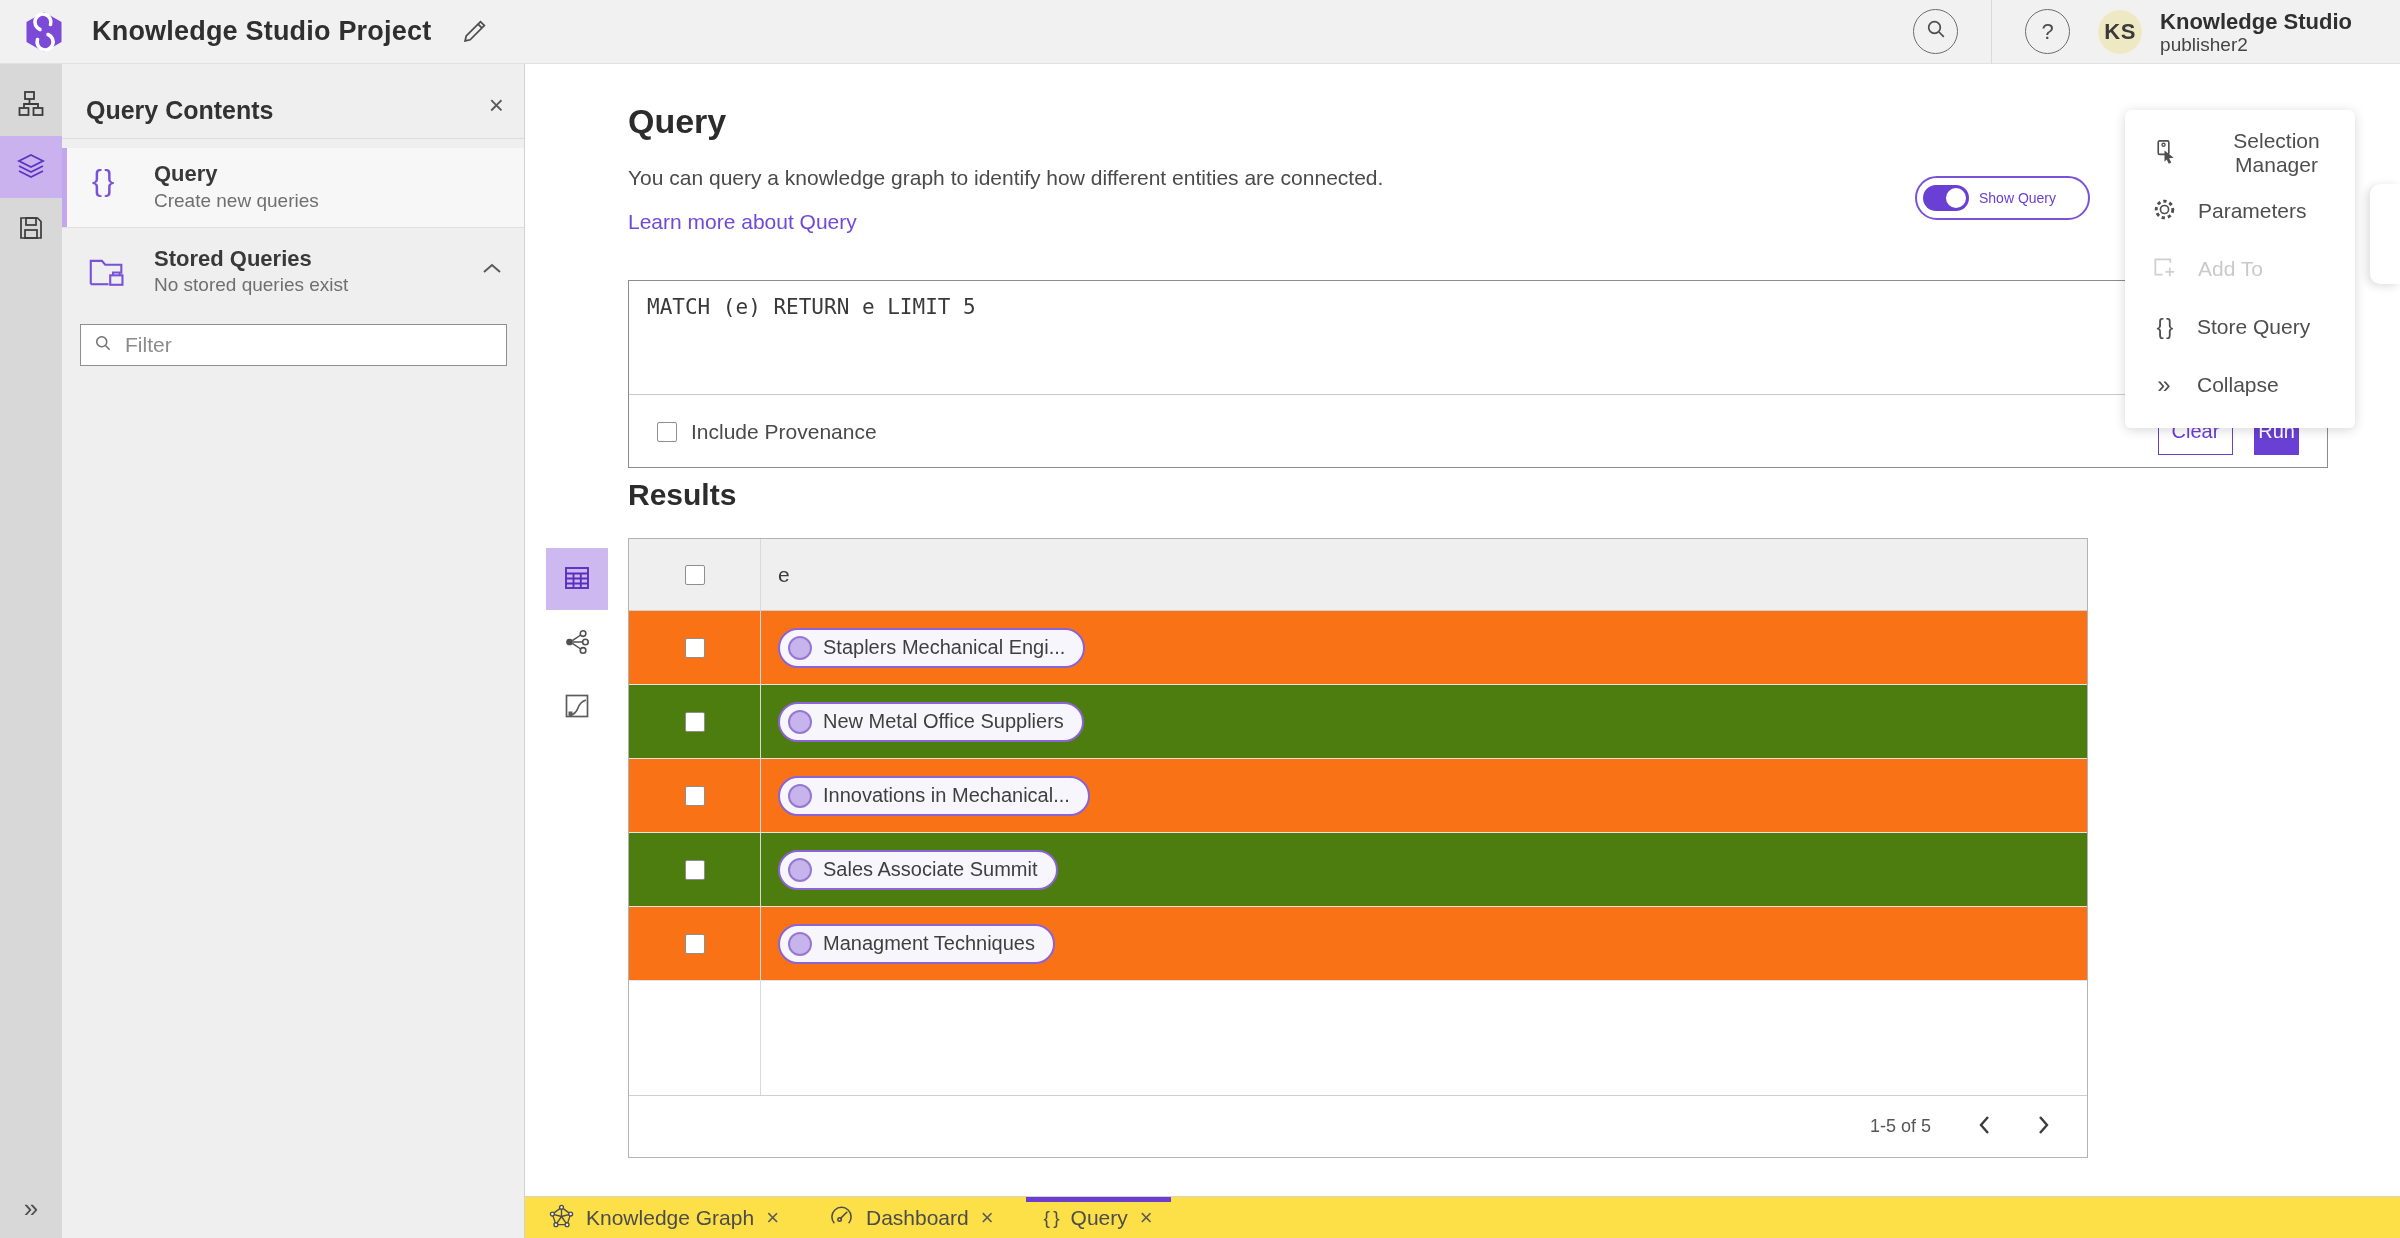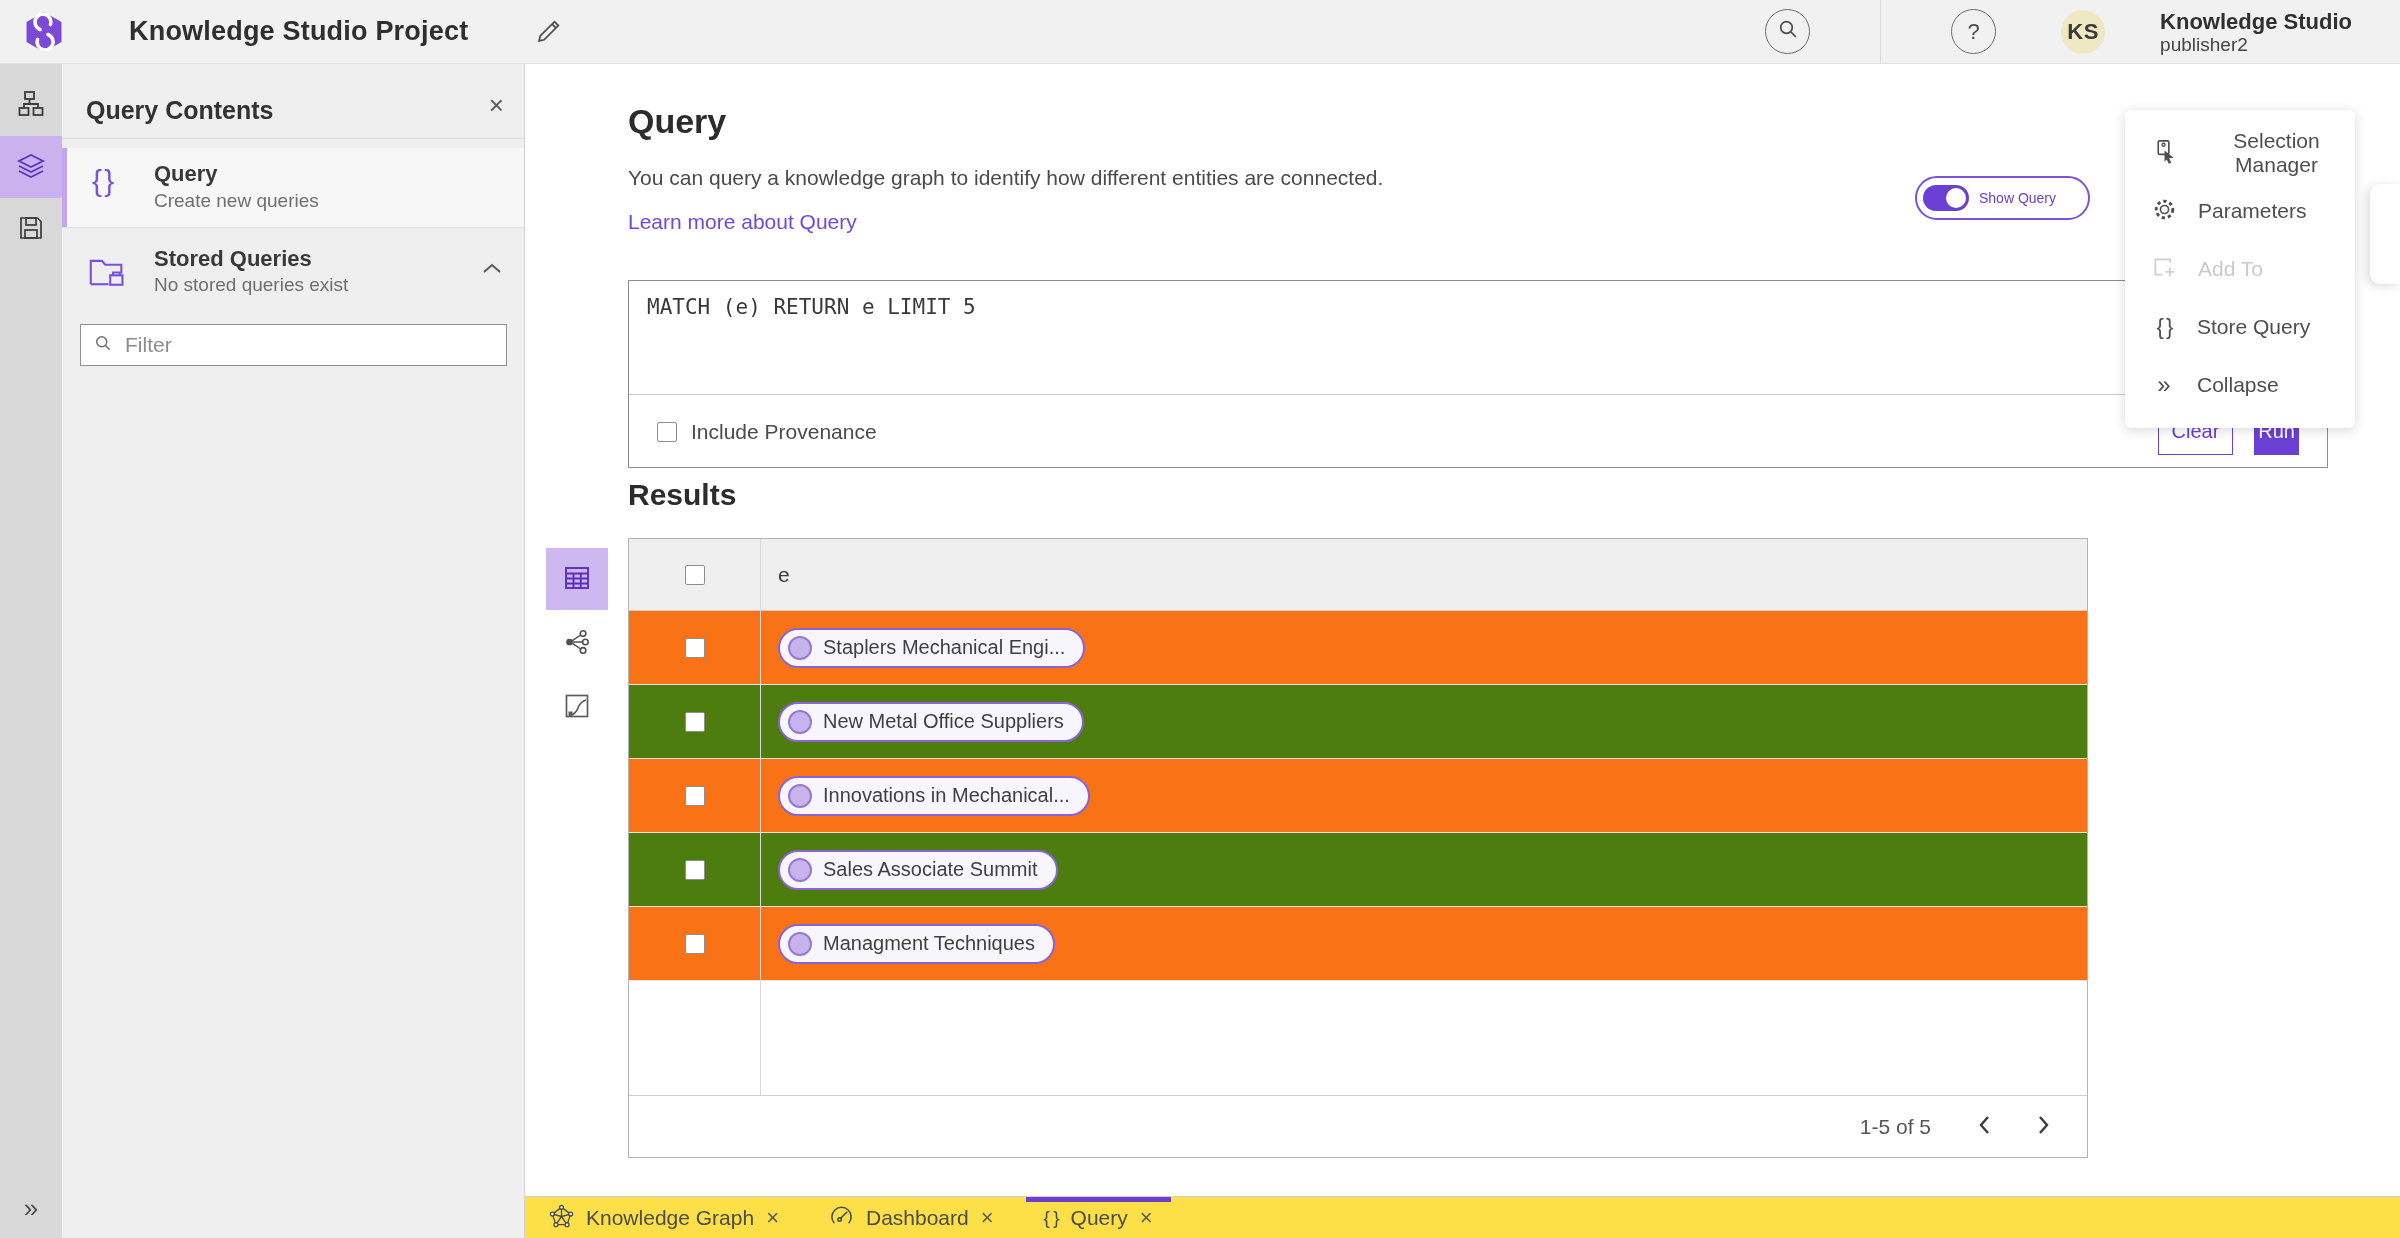--- a/index.html
+++ b/index.html
@@ -2,21 +2,21 @@
 <html><head>
 <meta charset="utf-8">
 <style>
   * { margin:0; padding:0; box-sizing:border-box; }
   html,body { width:2400px; height:1238px; overflow:hidden; background:#fff;
               font-family:"Liberation Sans", sans-serif; color:#3c3c3c; }
   .app { width:2400px; height:1238px; display:flex; flex-direction:column; }
 
   
   .hdr { height:64px; background:#f1f1f1; border-bottom:1px solid #e2e2e2;
-         display:flex; align-items:center; flex:0 0 64px;gap:37px; }
+         display:flex; align-items:center; flex:0 0 64px; }
   .logo { width:44px; height:44px; margin-left:22px; flex:0 0 44px; }
   .proj-title { font-size:27px; font-weight:700; color:#2f2f2f; margin-left:26px; letter-spacing:.2px; }
   .edit-btn { background:none; border:none; margin-left:30px; cursor:pointer; height:30px; }
   .hdr-spacer { flex:1; }
   .circ-btn { width:45px; height:45px; border-radius:50%; border:1.6px solid #6d6d6d;
               background:transparent; display:flex; align-items:center; justify-content:center;
               color:#4c4c4c; font-size:22px; cursor:pointer; }
   .hdr-vdiv { width:1px; height:64px; background:#dadada; margin:0 33px; }
   .avatar { width:44px; height:44px; border-radius:50%; background:#efe9c3; color:#3a3a3a;
             font-size:22px; font-weight:700; letter-spacing:.5px; display:flex;
@@ -110,21 +110,21 @@
   .cell-check { width:132px; flex:0 0 132px; align-self:stretch; display:flex; align-items:center;
                 justify-content:center; border-right:1px solid #d9d9d9; }
   .cell-main { flex:1; padding-left:17px; display:flex; align-items:center; }
   .t-colname { font-size:21px; color:#3c3c3c; }
   .t-row { height:74px; flex:0 0 74px; border-bottom:1px solid #e4e4e4; }
   .t-row.odd { background:#f97316;justify-content:flex-end; }
   .t-row.even { background:#4d7c0f; }
   .t-empty { flex:1; }
   .t-foot { height:62px; flex:0 0 62px; border-top:1px solid #cfcfcf; display:flex;
             align-items:center; justify-content:flex-end; padding-right:36px; }
-  .range-txt { font-size:21px; color:#565656; }
+  .range-txt { font-size:18px; color:#565656; }
   .pg-btn { background:none; border:none; cursor:pointer; margin-left:46px; height:26px; }
 
   .pill { display:inline-flex; align-items:center; height:40px; border:2px solid #8a63d6;
           border-radius:21px; background:#f8f6fd; padding:0 18px 0 8px; gap:11px; cursor:pointer; }
   .pill-dot { width:24px; height:24px; border-radius:50%; background:#c7b4ec; border:2px solid #9678d0; }
   .pill-label { font-size:20px; color:#3f3f3f; white-space:nowrap; }
 
   
   .sidemenu { position:absolute; left:1600px; top:46px; width:230px; background:#fff;
               border-radius:6px; box-shadow:0 2px 12px rgba(0,0,0,.16); padding:14px 0; }

